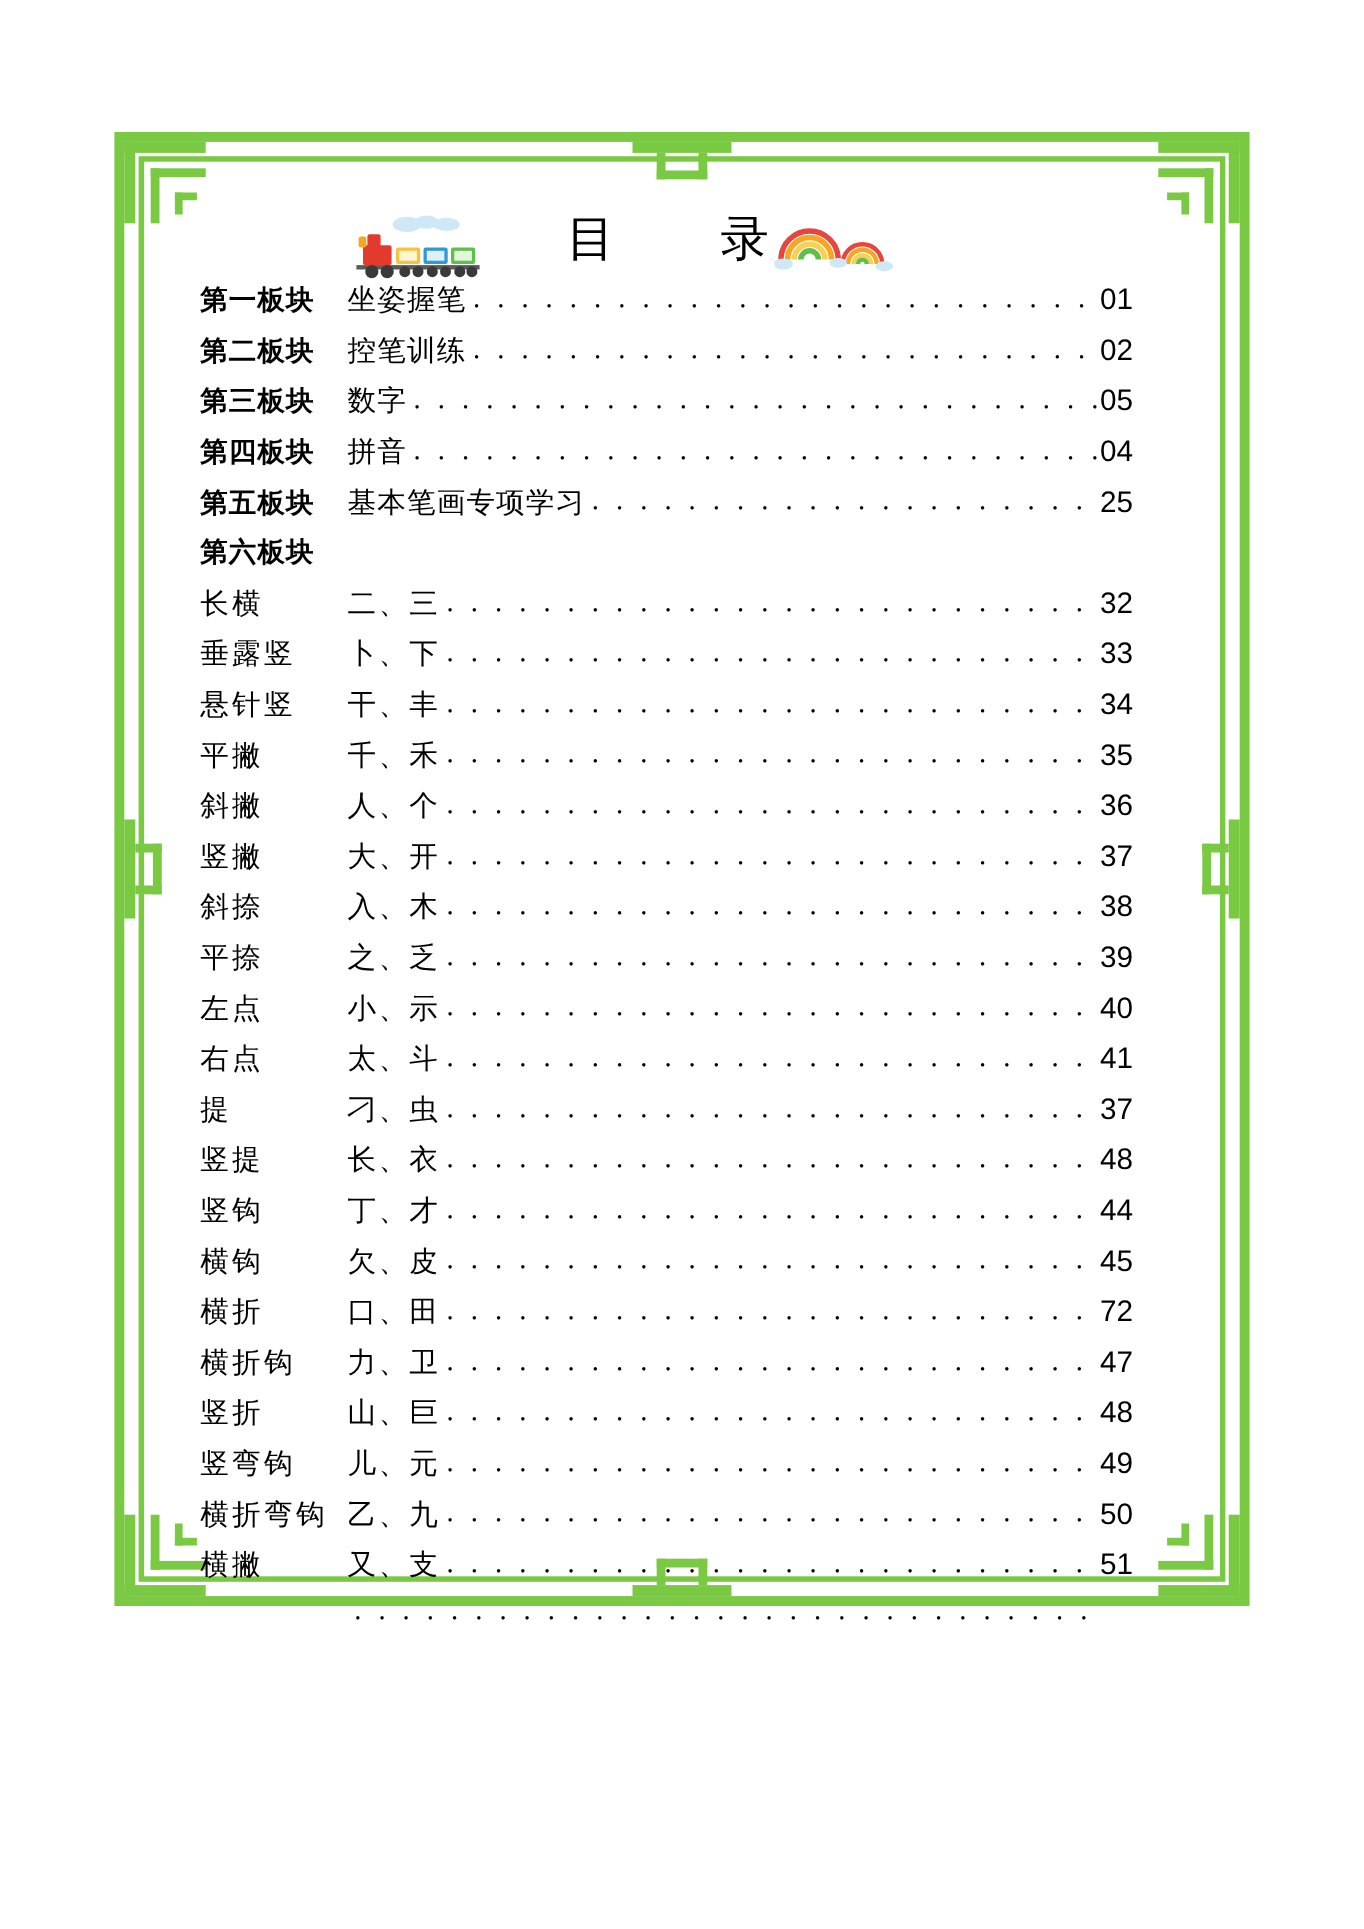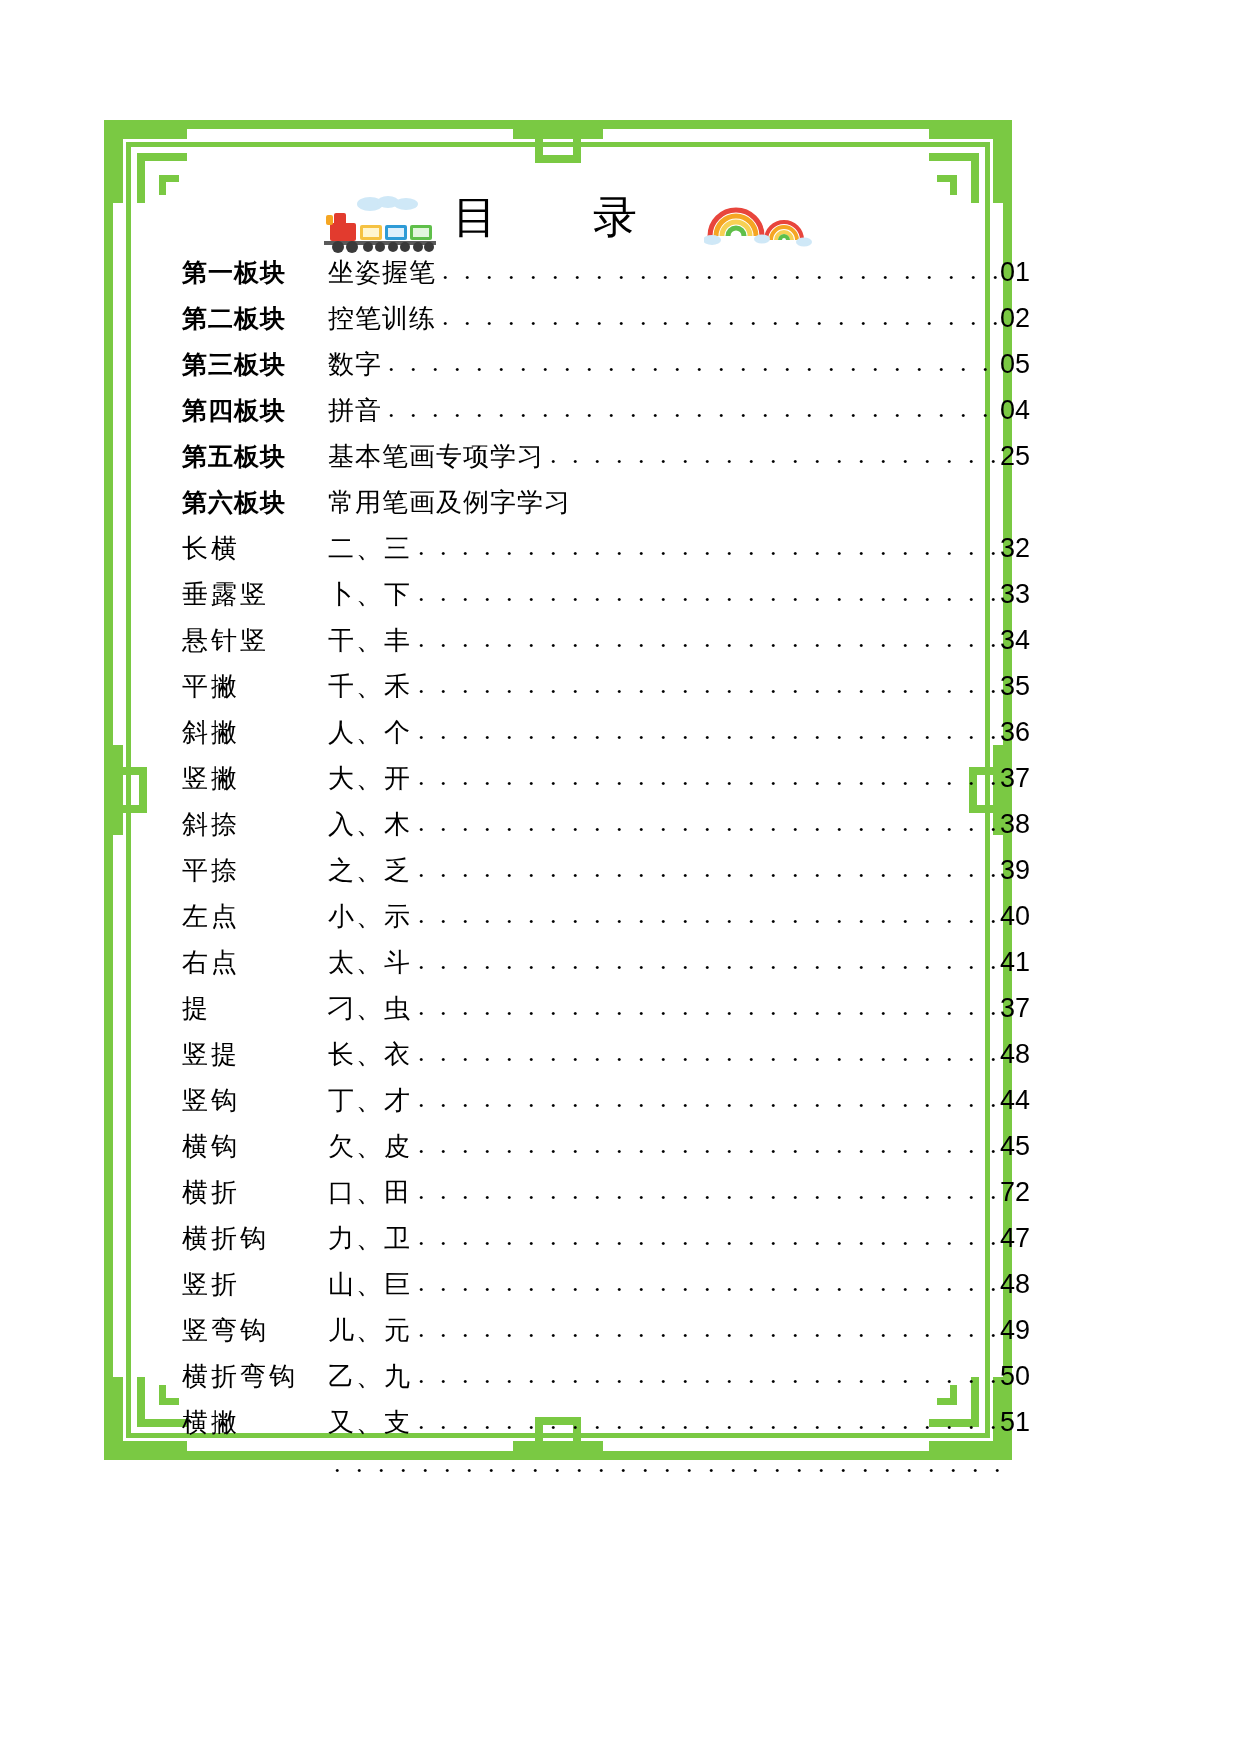--- a/index.html
+++ b/index.html
@@ -13,21 +13,21 @@
     position: relative;
     font-family: "Liberation Serif", "DejaVu Serif", serif;
     overflow: hidden;
   }
 
   
   .frame {
     position: absolute;
     left: 104px;
     top: 120px;
-    width: 908px;
+    width: 1032px;
     height: 1340px;
     box-sizing: border-box;
   }
   .frame-outer {
     position: absolute;
     inset: 0;
     border: 9px solid #7ac943;
   }
   .frame-inner {
     position: absolute;
@@ -120,21 +120,20 @@
     width: 134px;
     flex: 0 0 134px;
     font-size: 26px;
     letter-spacing: 3px;
   }
   .ttl {
     font-size: 26px;
     letter-spacing: 1px;
     white-space: nowrap;
     padding-right: 6px;
-    margin-left: 12px;
   }
   .ttl.chars { letter-spacing: 2px; }
   .dots {
     flex: 1 1 auto;
     overflow: hidden;
     white-space: nowrap;
     font-size: 26px;
     letter-spacing: 4.5px;
     color: #000;
     transform: translateY(-2px);
@@ -293,21 +292,20 @@
 
     <div class="row section">
       <span class="lbl">第五板块</span>
       <span class="ttl">基本笔画专项学习</span>
       <span class="dots">. . . . . . . . . . . . . . . . . . . . . . . . . . . . . . . . . . . . . . . . . . . . . . . . . . . . . . . . . . . . . . . . . . . . . . . . . . . .</span>
       <span class="pg">25</span>
     </div>
 
     <div class="row section no-dots">
       <span class="lbl">第六板块</span>
-      <span class="ttl">常用笔画及例字学习</span>
       <span class="dots">. . . . . . . . . . . . . . . . . . . . . . . . . . . . . . . . . . . . . . . . . . . . . . . . . . . . . . . . . . . . . . . . . . . . . . . . . . . .</span>
       <span class="pg"></span>
     </div>
 
     <div class="row">
       <span class="lbl-plain">长横</span>
       <span class="ttl chars">二、三</span>
       <span class="dots">. . . . . . . . . . . . . . . . . . . . . . . . . . . . . . . . . . . . . . . . . . . . . . . . . . . . . . . . . . . . . . . . . . . . . . . . . . . .</span>
       <span class="pg">32</span>
     </div>

